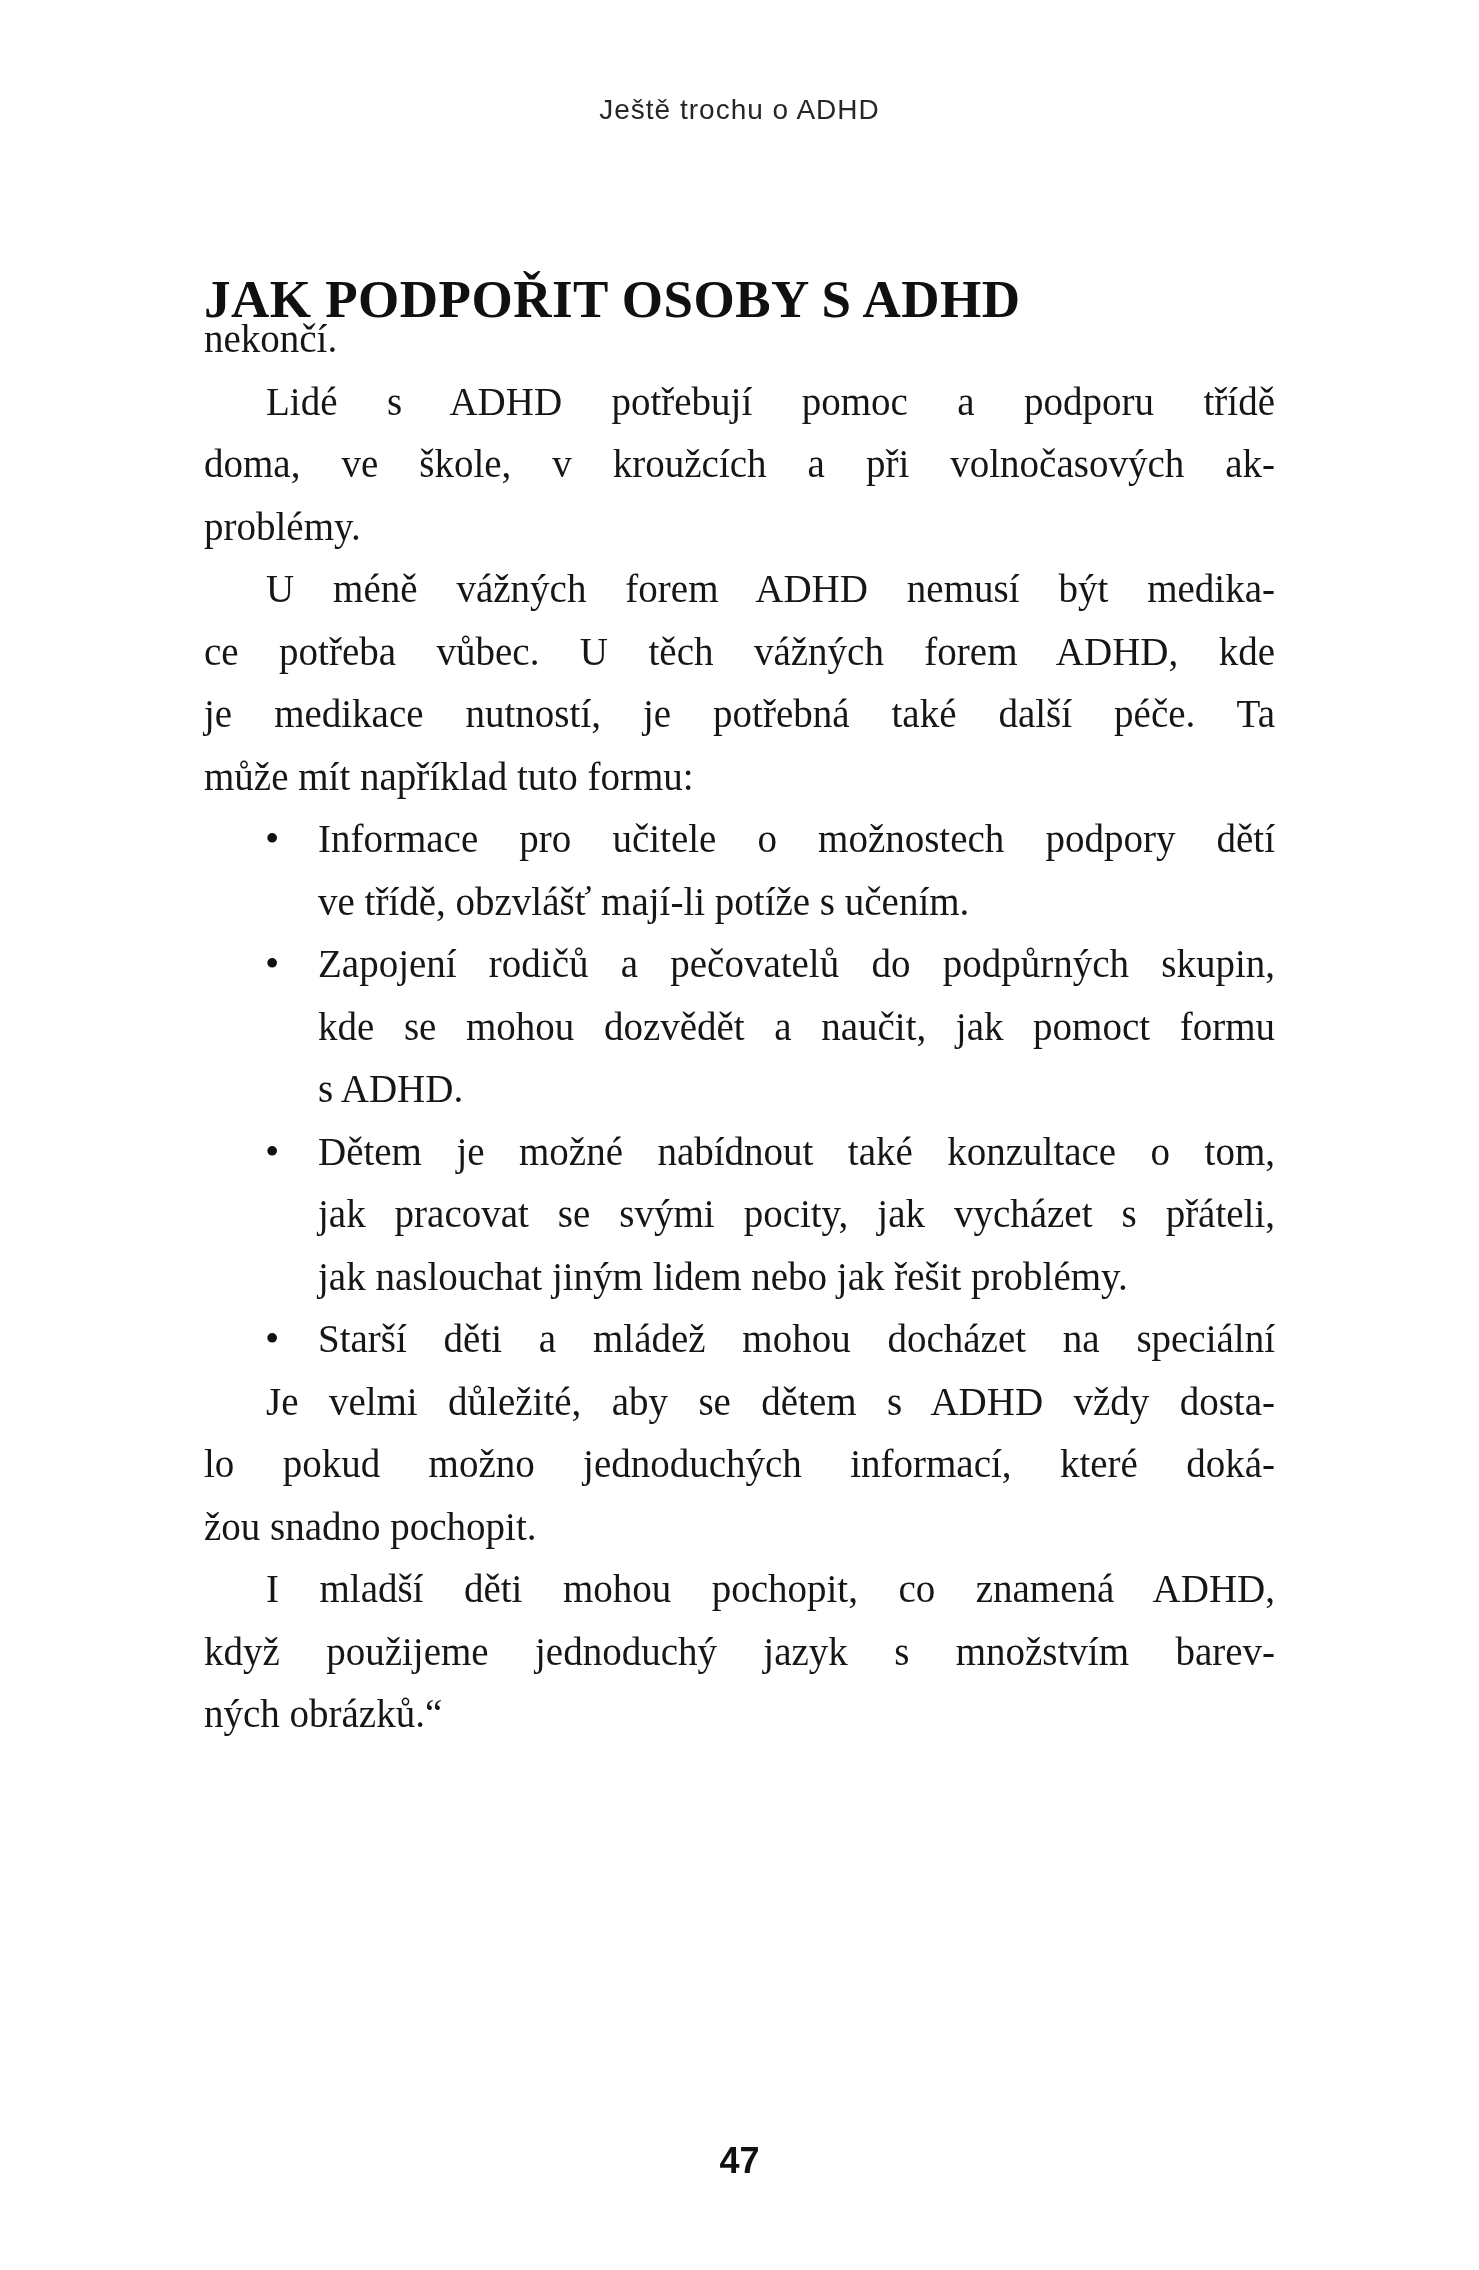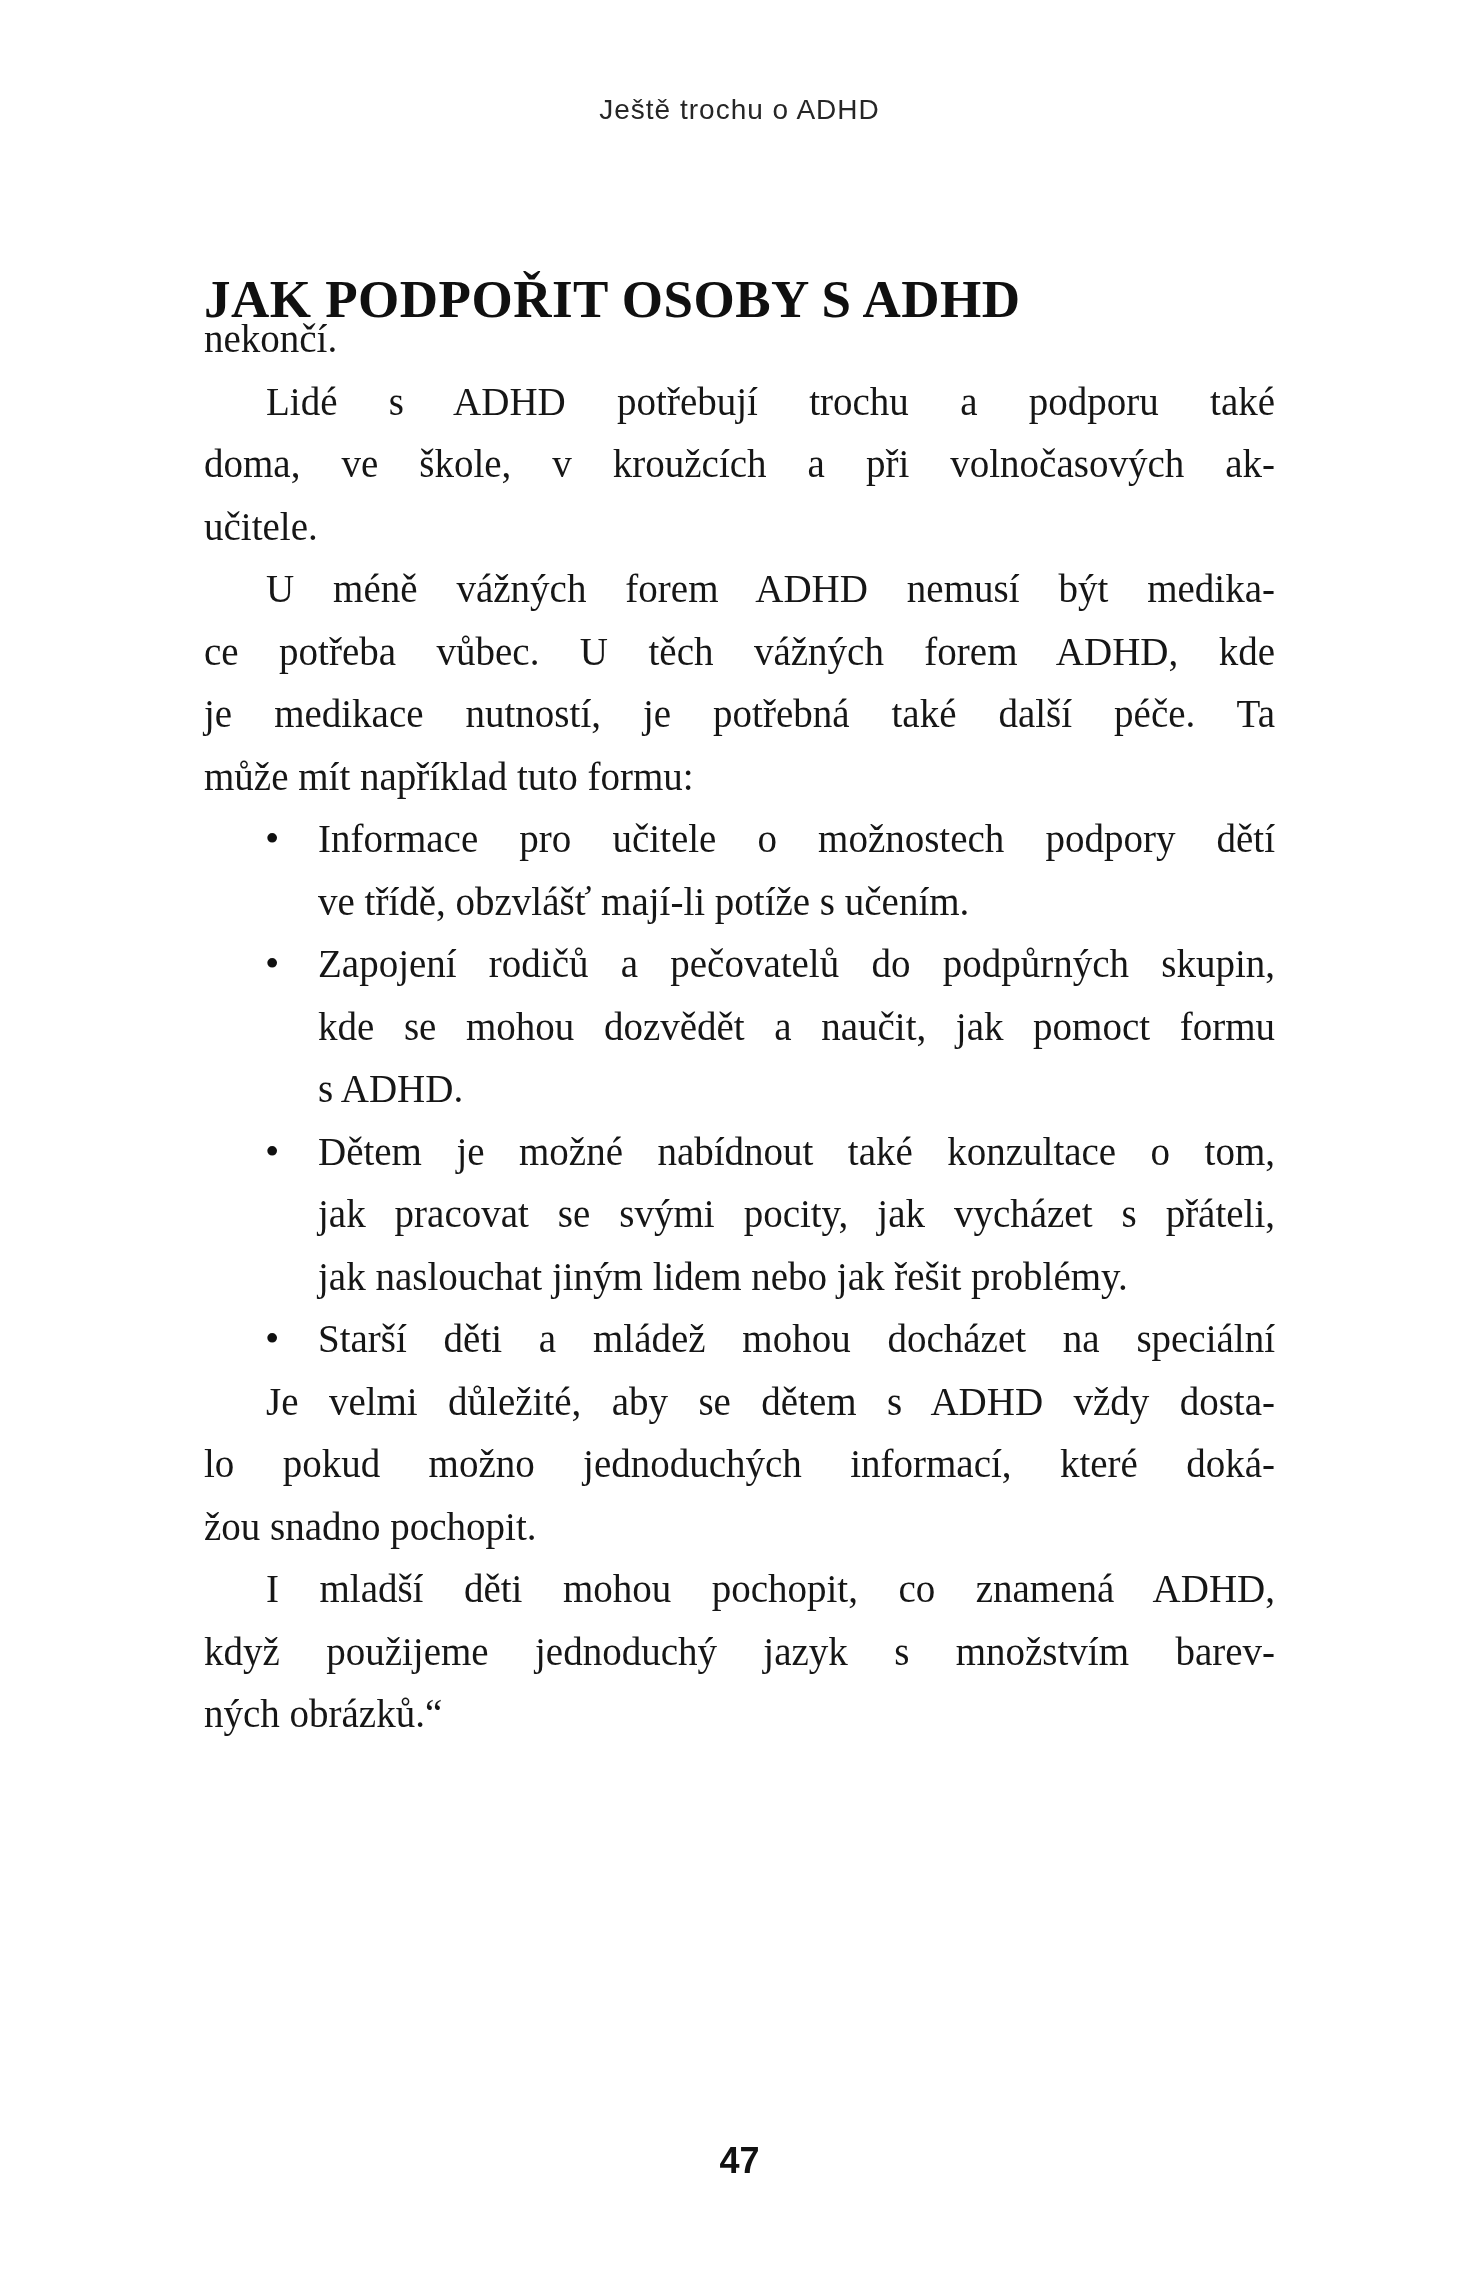--- a/index.html
+++ b/index.html
@@ -88,23 +88,23 @@
 </head>
 <body>
 
 <div class="page">
   <div class="running-head">Ještě trochu o ADHD</div>
 
   <h1 class="section-heading">JAK PODPOŘIT OSOBY S ADHD</h1>
 
   <div class="body-text">
       <div class="line last">nekončí.</div>
-      <div class="line indent">Lidé s ADHD potřebují trochu a podporu také</div>
+      <div class="line indent">Lidé s ADHD potřebují pomoc a podporu třídě</div>
       <div class="line">doma, ve škole, v kroužcích a při volnočasových ak-</div>
-      <div class="line last">učitele.</div>
+      <div class="line last">problémy.</div>
       <div class="line indent">U méně vážných forem ADHD nemusí být medika-</div>
       <div class="line">ce potřeba vůbec. U těch vážných forem ADHD, kde</div>
       <div class="line">je medikace nutností, je potřebná také další péče. Ta</div>
       <div class="line last">může mít například tuto formu:</div>
       <div class="line bullet-line"><span class="bullet-marker">•</span>Informace pro učitele o možnostech podpory dětí</div>
       <div class="line last bullet-line">ve třídě, obzvlášť mají-li potíže s učením.</div>
       <div class="line bullet-line"><span class="bullet-marker">•</span>Zapojení rodičů a pečovatelů do podpůrných skupin,</div>
       <div class="line bullet-line">kde se mohou dozvědět a naučit, jak pomoct formu</div>
       <div class="line last bullet-line">s ADHD.</div>
       <div class="line bullet-line"><span class="bullet-marker">•</span>Dětem je možné nabídnout také konzultace o tom,</div>

